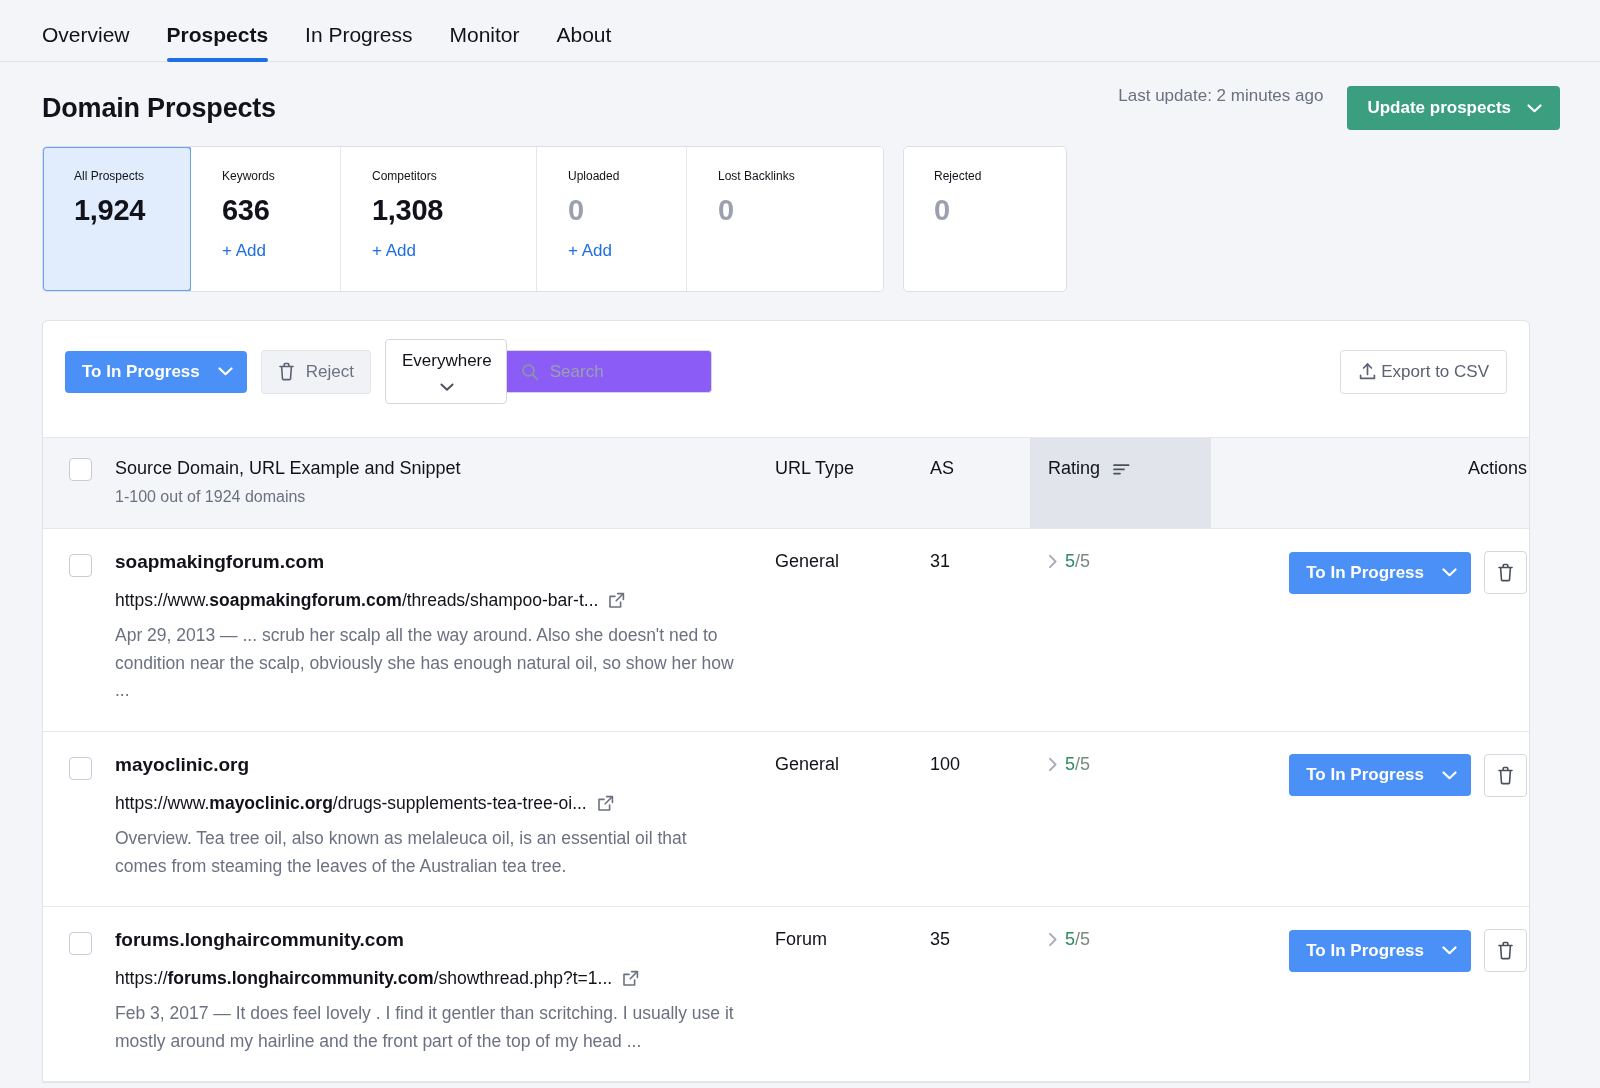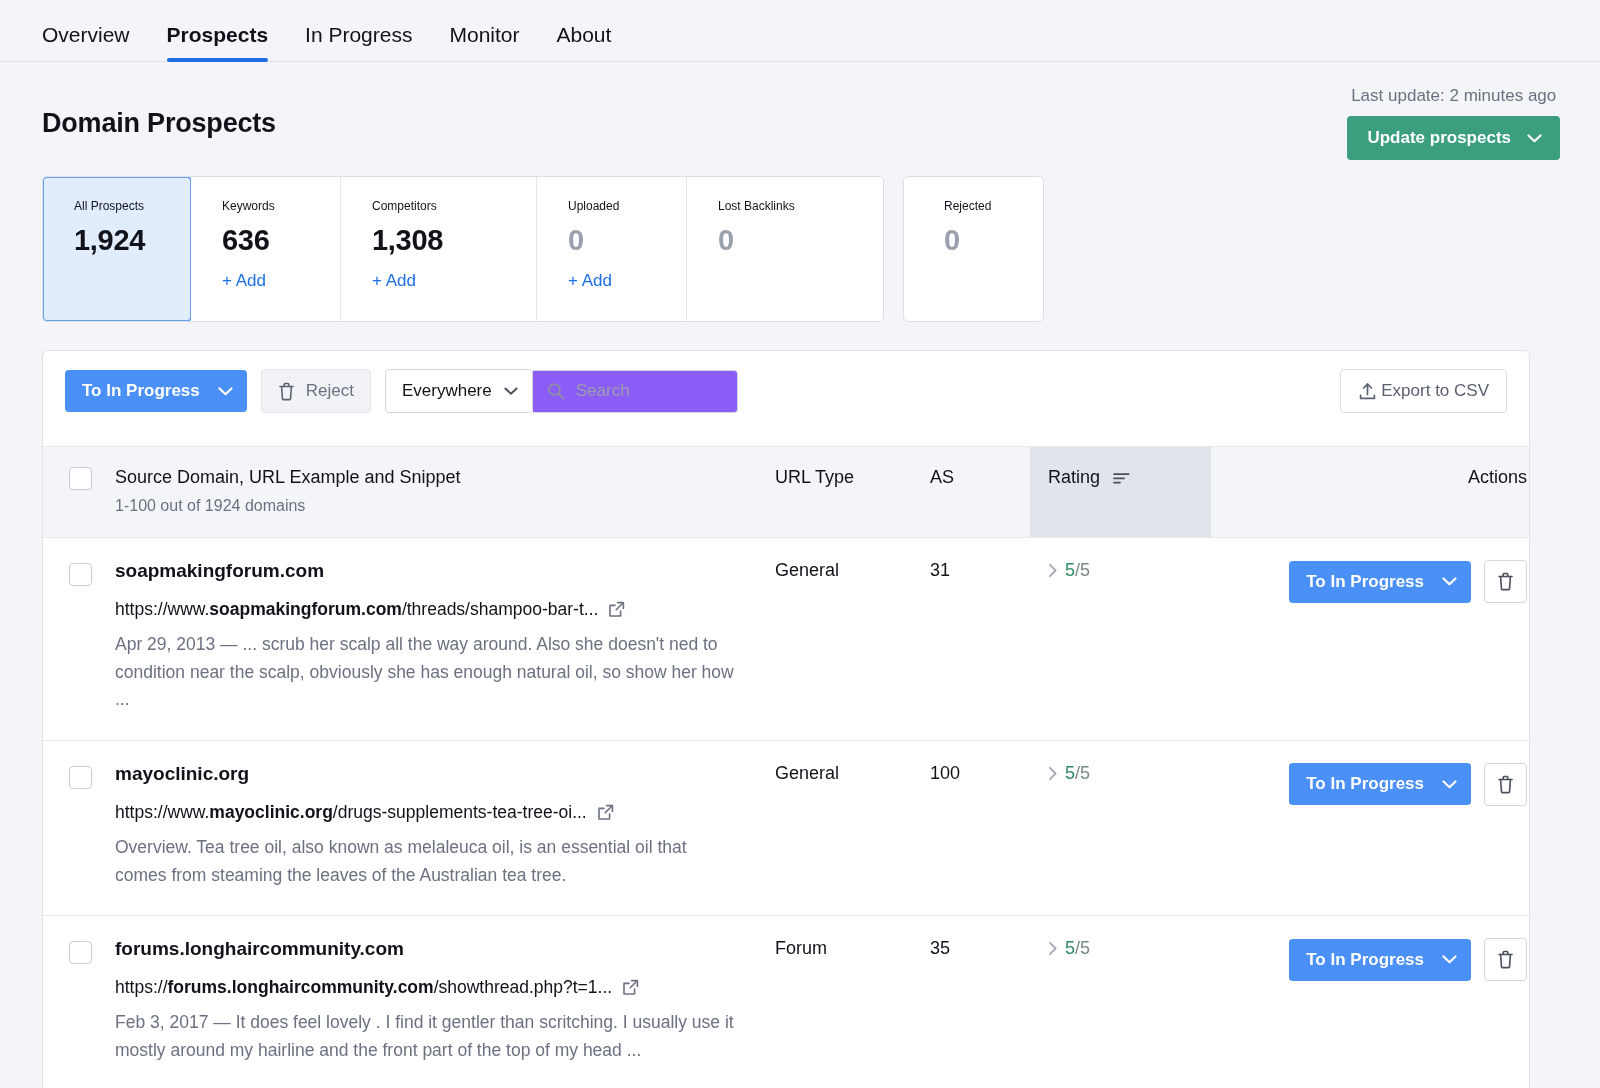--- a/index.html
+++ b/index.html
@@ -41,21 +41,21 @@
   }
 
   
   .page-head {
     display: flex;
     align-items: center;
     justify-content: space-between;
     padding: 24px 40px 10px 42px;
   }
   .page-title { font-size: 27px; font-weight: bold; letter-spacing: -0.2px; }
-  .head-right { display: flex; align-items: center; gap: 10px; flex-direction: column; }
+  .head-right { display: flex; align-items: flex-start; gap: 24px; }
   .last-update { font-size: 17px; color: #6b7180; }
   .btn-update {
     background: #3b9e7e;
     color: #fff;
     font-size: 17px;
     font-weight: bold;
     border: none;
     border-radius: 4px;
     padding: 12px 18px 12px 20px;
     display: flex;
@@ -99,26 +99,26 @@
   .card-label { font-size: 12px; color: #12131a; line-height: 1.2; white-space: nowrap; }
   .card-value { font-size: 29px; font-weight: bold; margin-top: 11px; letter-spacing: -0.3px; }
   .card-value.zero { color: #9aa0ad; }
   .card-add {
     font-size: 17px;
     color: #1e6ee6;
     margin-top: 14px;
     cursor: pointer;
   }
   .card-standalone {
-    width: 141px;
+    width: 164px;
     background: #fff;
     border: 1px solid #dcdfe6;
     border-radius: 5px;
     margin-left: 19px;
-    padding: 22px 0 0 40px;
+    padding: 22px 0 0 30px;
     height: 146px;
     cursor: pointer;
   }
 
   
   .panel {
     margin: 30px 0 0 42px;
     width: 1488px;
     background: #fff;
     border: 1px solid #e0e2e8;
@@ -162,20 +162,21 @@
     color: #12131a;
     font-size: 17px;
     border: 1px solid #d5d8e0;
     border-radius: 4px;
     padding: 11px 14px 11px 16px;
     display: flex;
     align-items: center;
     gap: 12px;
     cursor: pointer;
     white-space: nowrap;
+    flex-direction: column;
   }
   .search-wrap {
     display: flex;
     align-items: center;
     gap: 11px;
     background: #8b5cf6;
     border: 1px solid #d5d8e0;
     border-left: none;
     border-radius: 0 4px 4px 0;
     padding: 0 14px;

